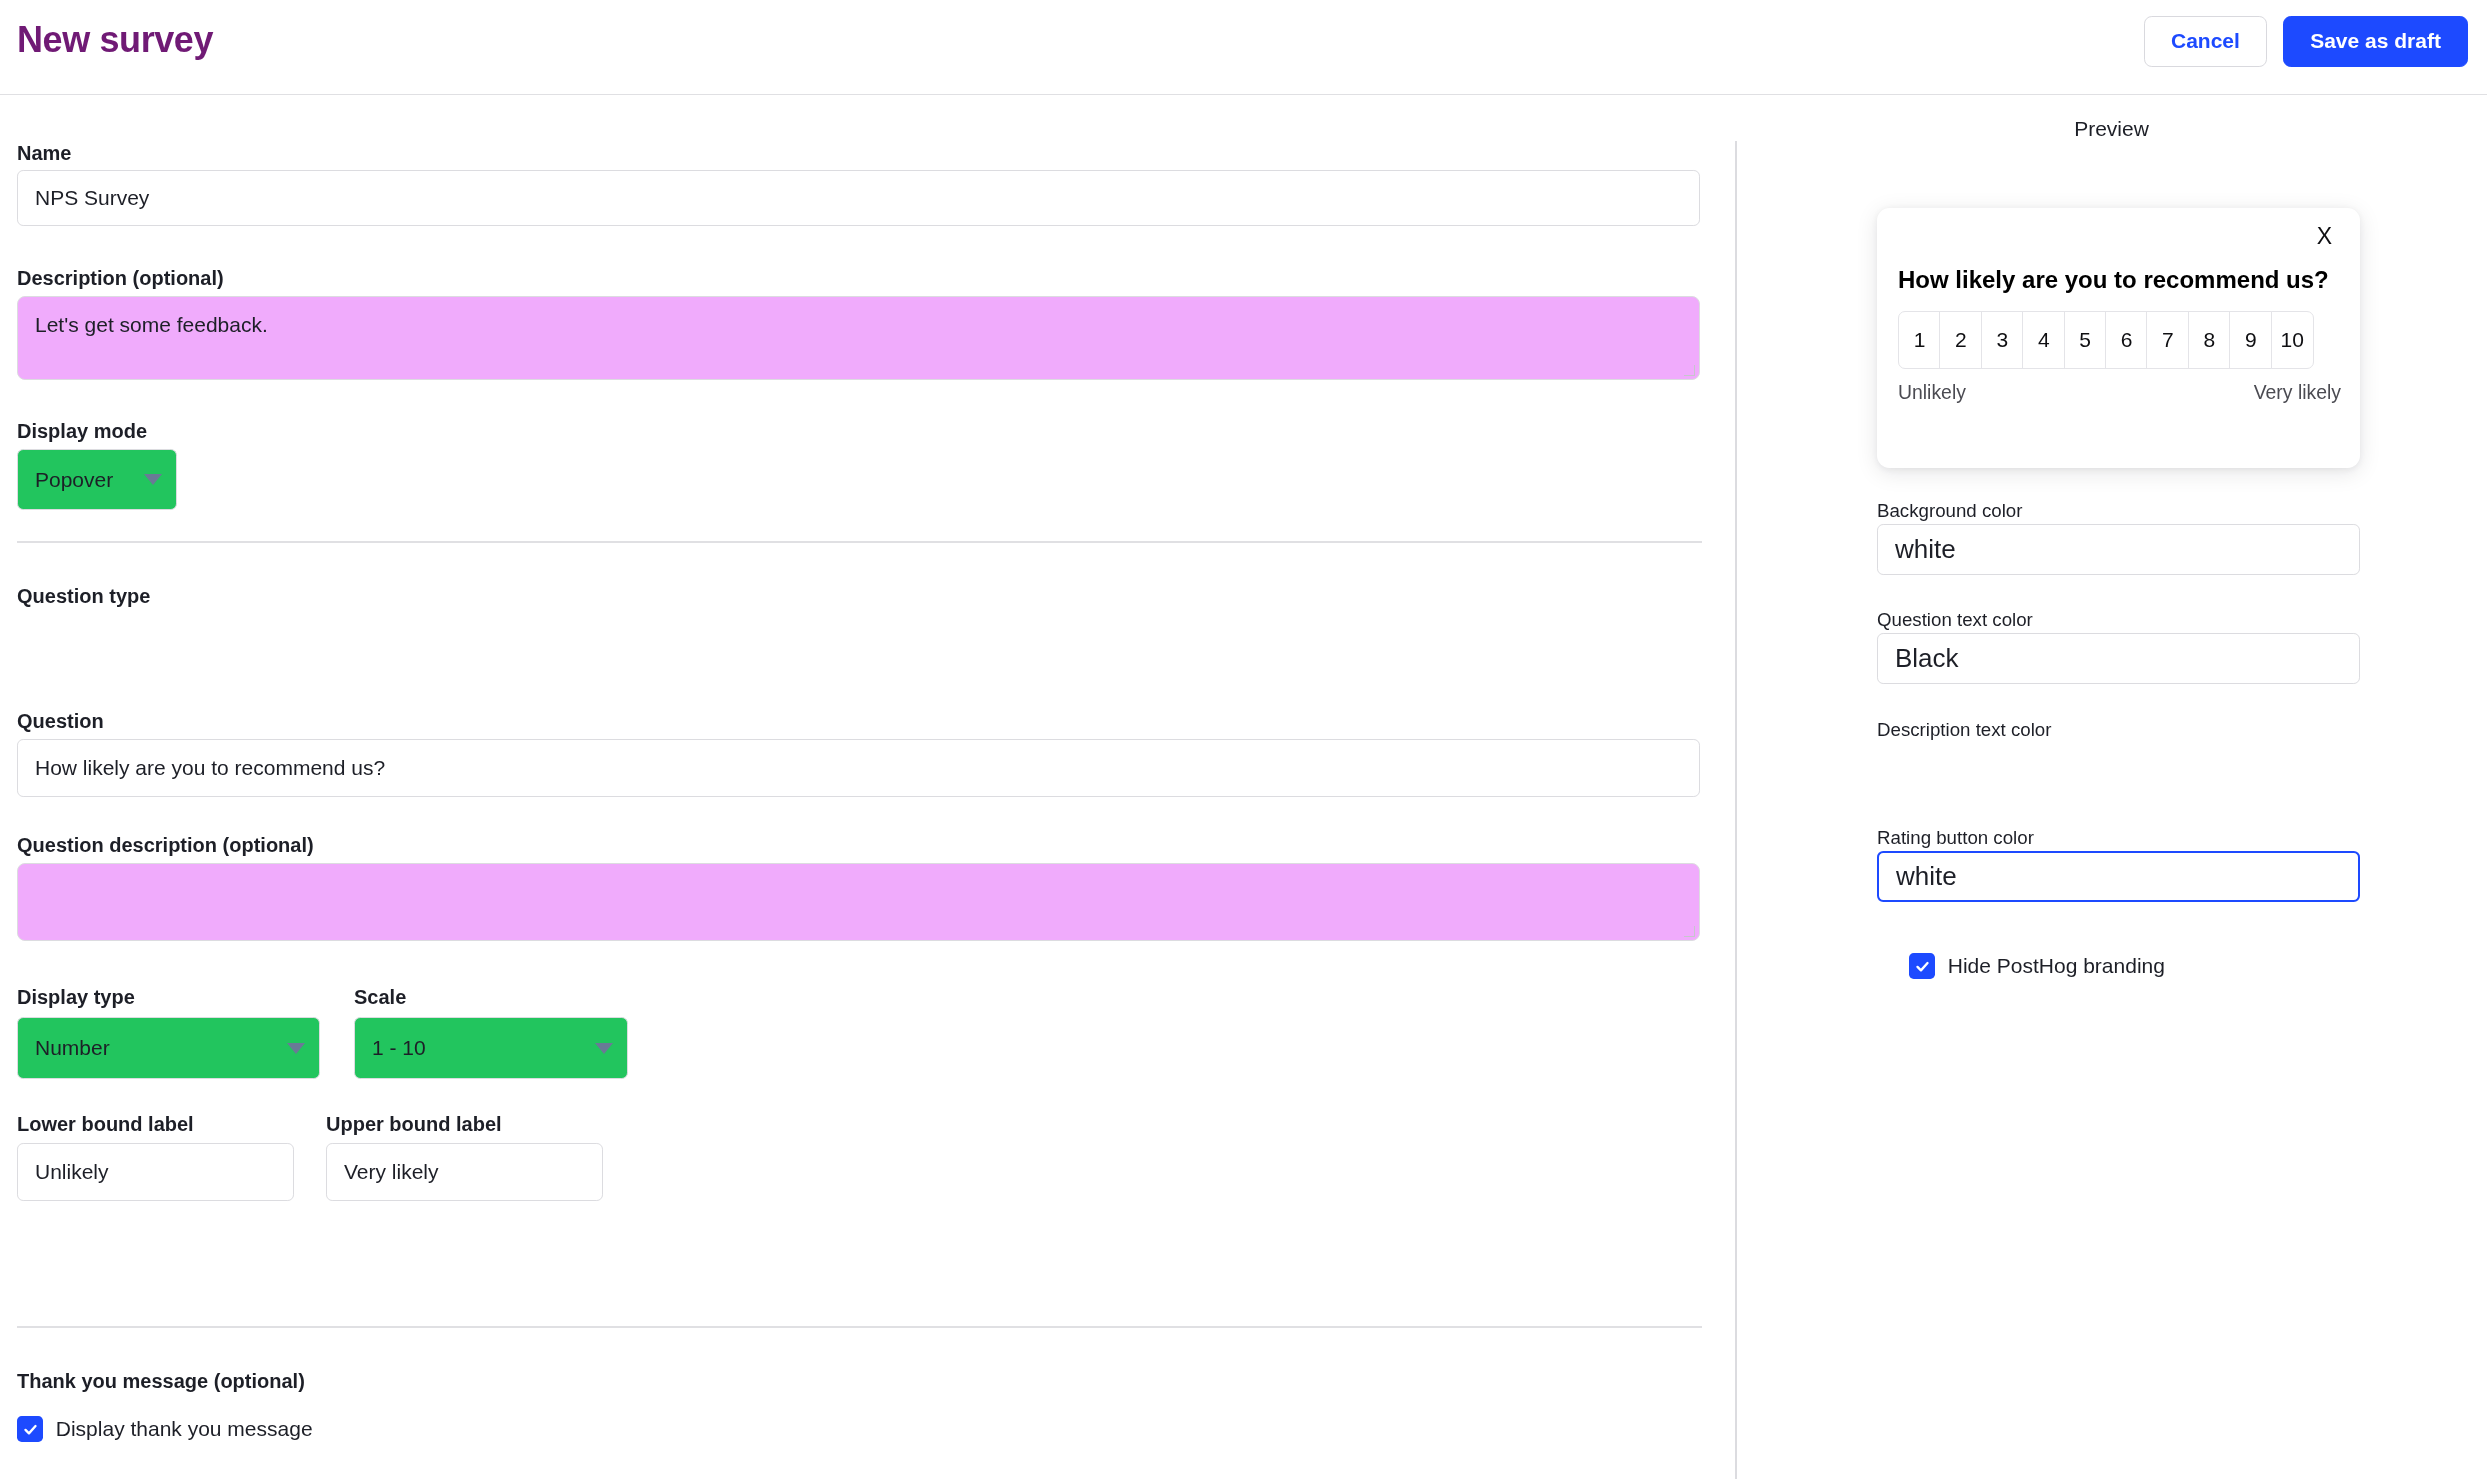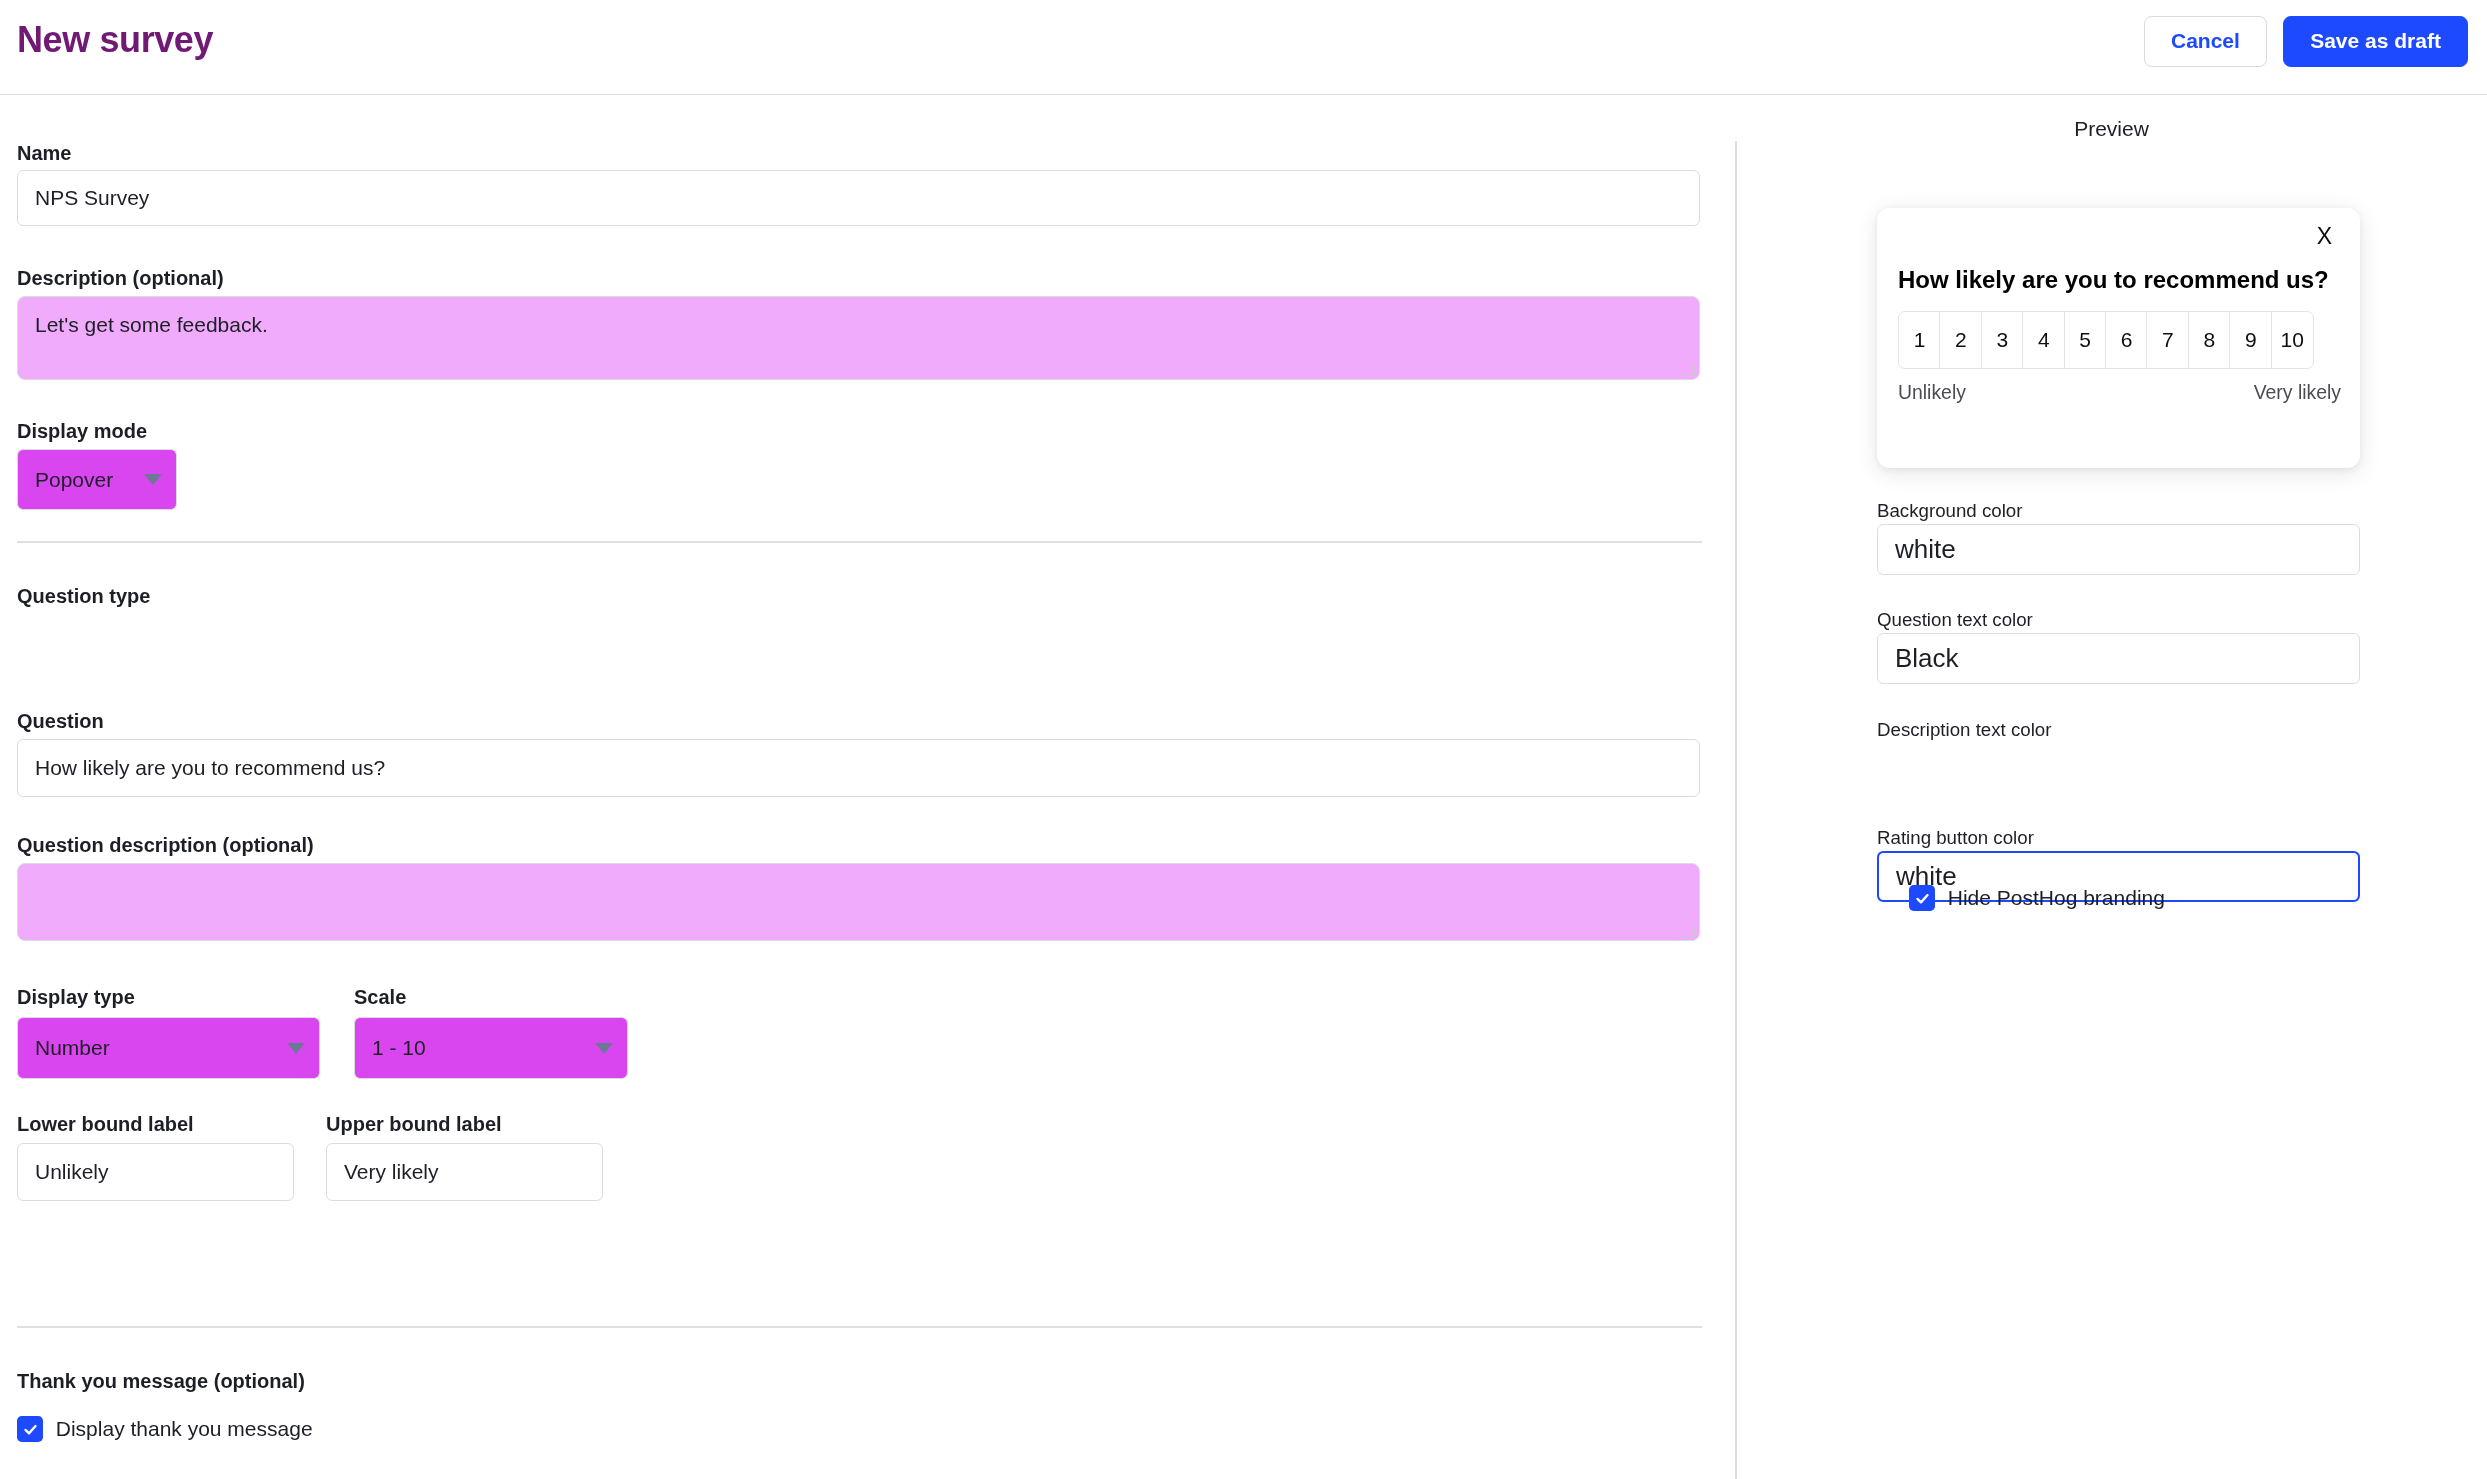--- a/index.html
+++ b/index.html
@@ -63,21 +63,21 @@
     background: #f0abfc; border: 1.6px solid #dcdce0; border-radius: 8px;
     font-size: 21px; color: #1d1f27; padding: 14px 17px;
     font-family: "Liberation Sans", sans-serif; line-height: 1.35;
     position: relative;
   }
   .textarea-box .resize-grip {
     position: absolute; right: 3.9px; bottom: 3.1px; width: 11px; height: 11px;
     border-right: 1.6px solid #c6c6cc; border-bottom: 1.6px solid #c6c6cc;
   }
   .select-box {
-    background: #d946ef; border: 1.6px solid #dcdce0; border-radius: 6.2px;
+    background: #22c55e; border: 1.6px solid #dcdce0; border-radius: 6.2px;
     display: flex; align-items: center; justify-content: space-between;
     padding: 0 14px 0 17px; font-size: 21px; color: #1d1f27; cursor: pointer;
   }
   .caret {
     width: 0; height: 0; margin-left: 14px;
     border-left: 9.3px solid transparent; border-right: 9.3px solid transparent;
     border-top: 11px solid #6a7a96;
   }
   .hr {
     position: absolute; left: 17px; width: 1685px; height: 1.6px; background: #e0e0e3;
@@ -166,21 +166,21 @@
   .c-input.focused { border: 2.3px solid #1d4aff; }
 
   #lbl-bg     { position:absolute; left:141px; top:407px; }
   #in-bg      { position:absolute; left:141px; top:429px; }
   #lbl-qcolor { position:absolute; left:141px; top:516px; }
   #in-qcolor  { position:absolute; left:141px; top:538px; }
   #lbl-dcolor { position:absolute; left:141px; top:626px; }
   #in-dcolor  { position:absolute; left:141px; top:647px; }
   #lbl-rcolor { position:absolute; left:141px; top:734px; }
   #in-rcolor  { position:absolute; left:141px; top:756px; }
-  #chk-brand  { position:absolute; left:141px; top:790px; display:flex; align-items:center; gap:12.4px;padding-left:32px; }
+  #chk-brand  { position:absolute; left:141px; top:858px; display:flex; align-items:center; gap:12.4px;padding-left:32px; }
 </style>
 </head>
 <body>
 
 <div class="page">
 
   <div class="topbar">
     <div class="page-title">New survey</div>
     <div class="topbar-actions">
       <div class="btn btn-secondary">Cancel</div>

